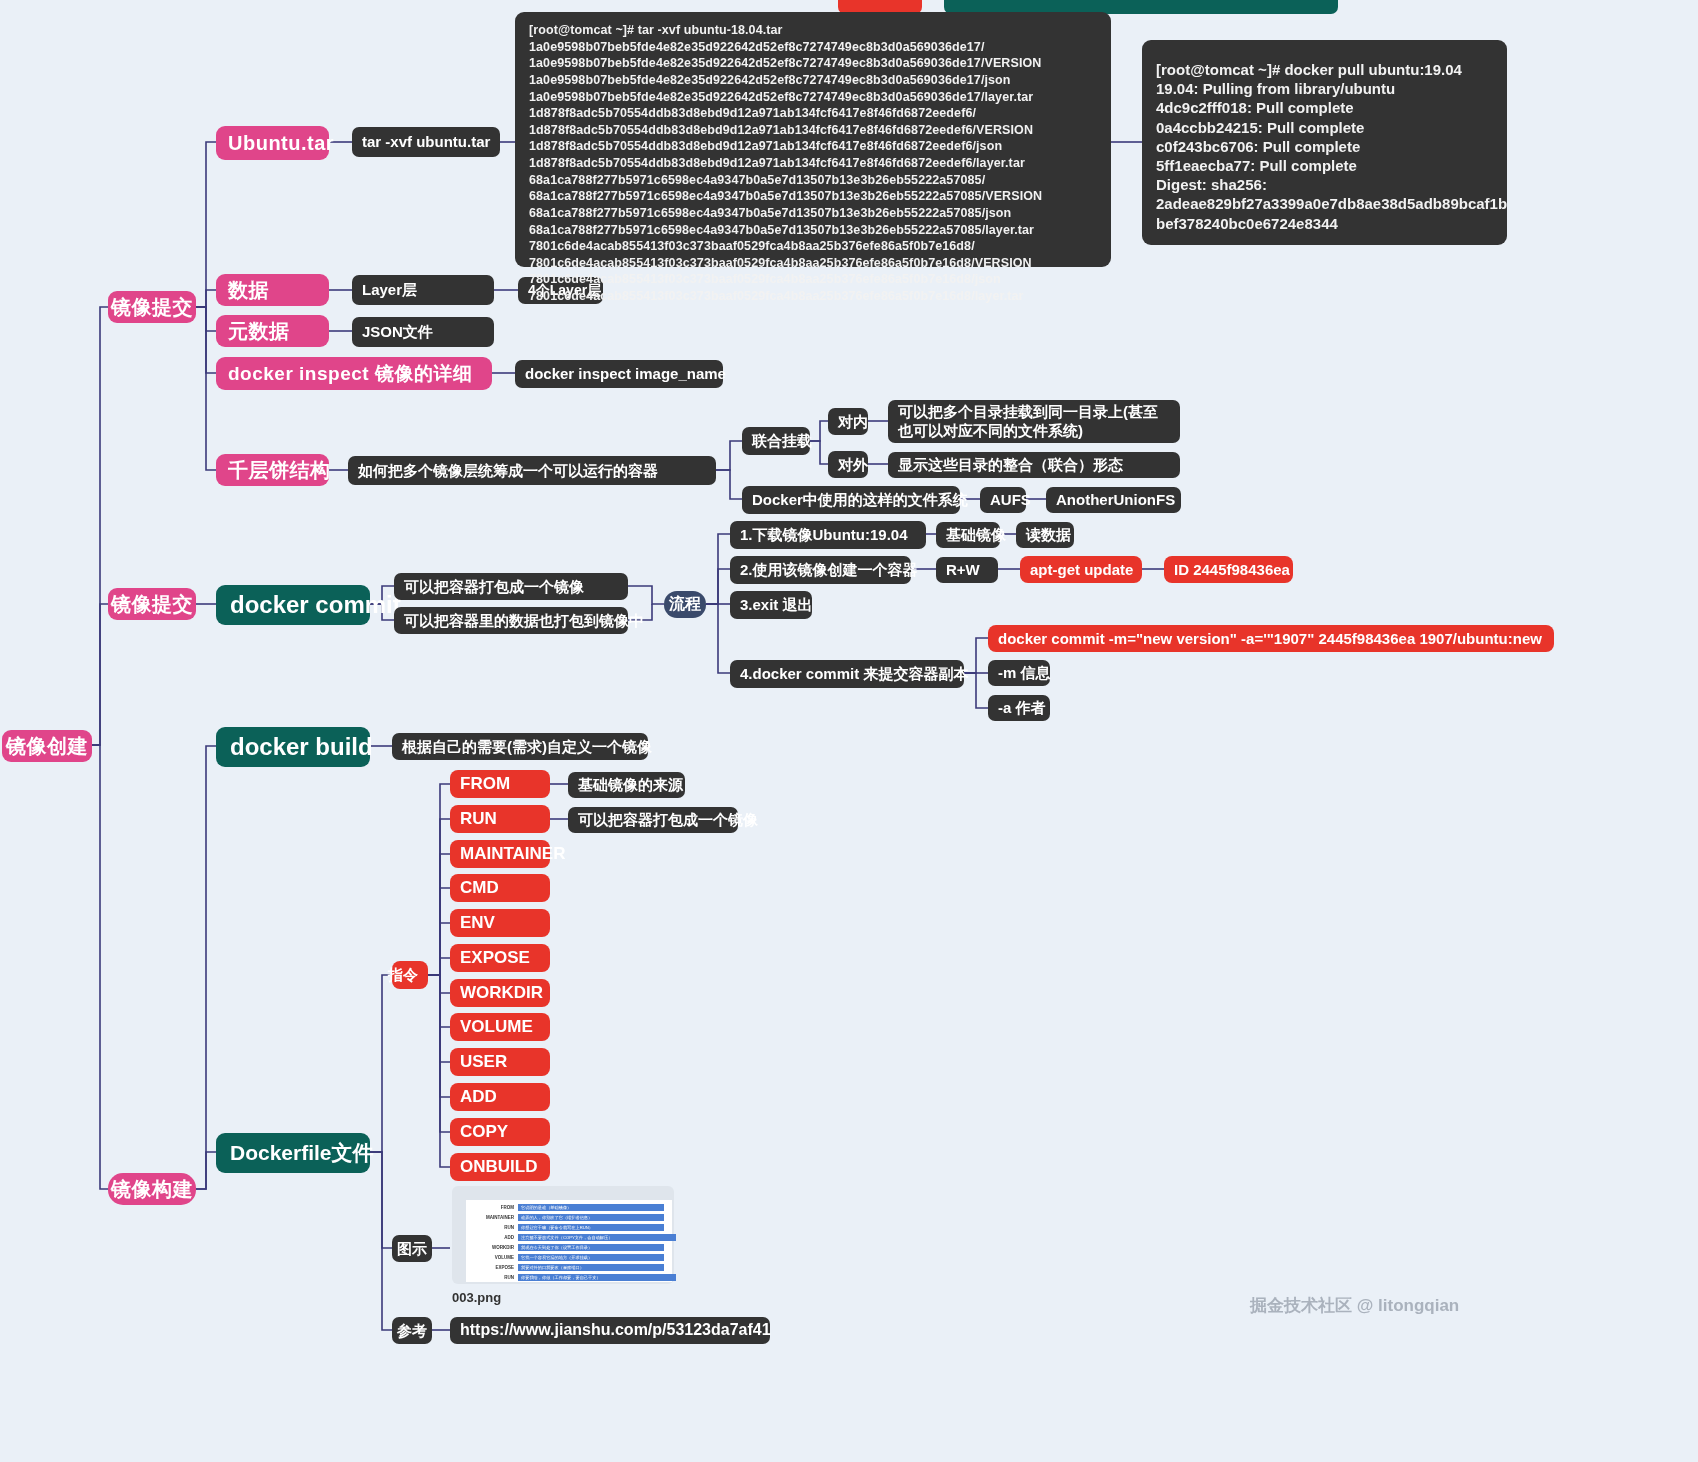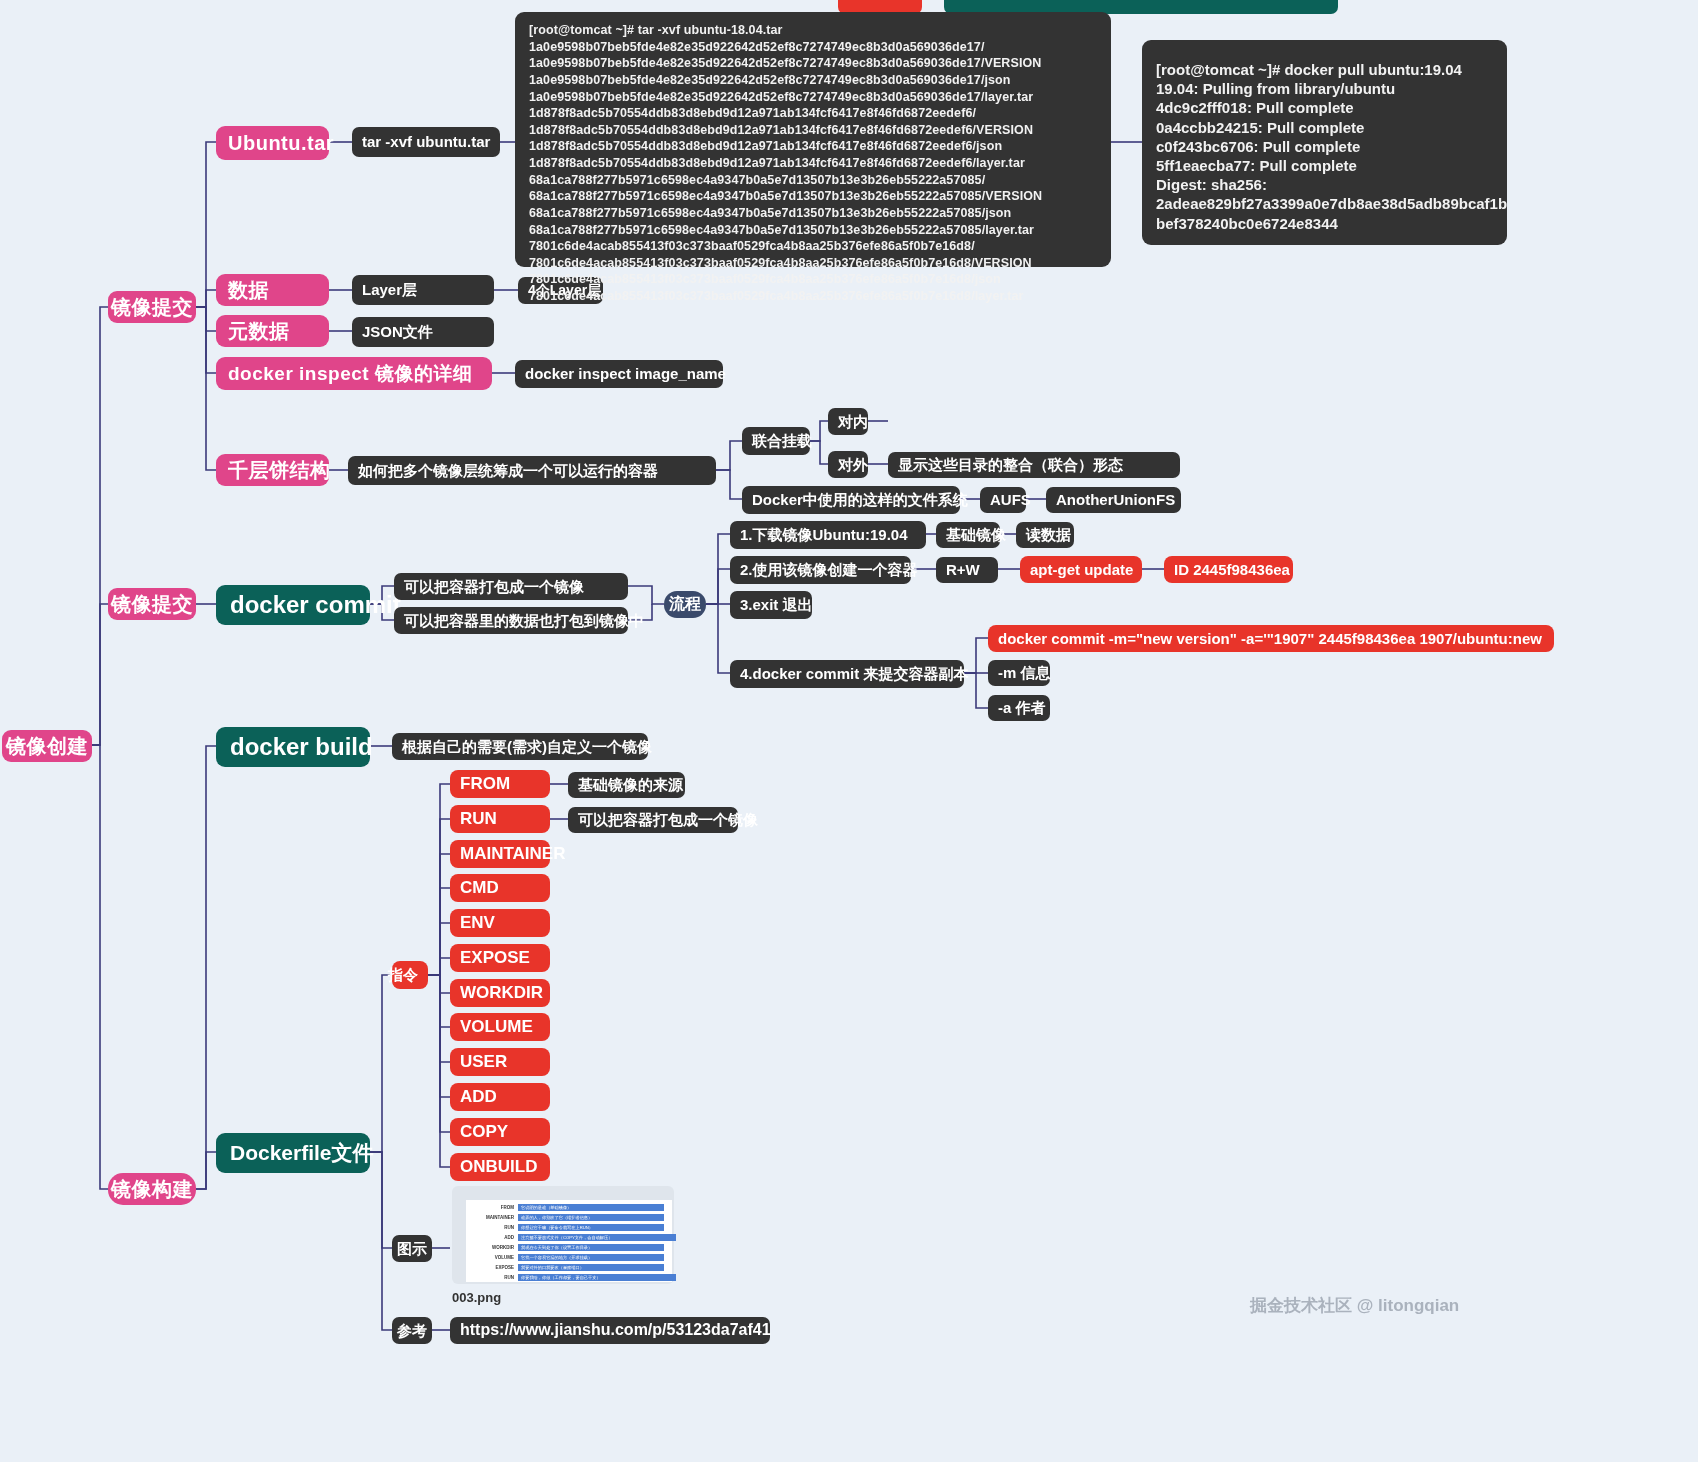--- a/index.html
+++ b/index.html
@@ -201,20 +201,23 @@
   <div class="node dark" style="left:348px;top:456px;width:368px;height:29px;">
     <span>如何把多个镜像层统筹成一个可以运行的容器</span>
   </div>
 
   <div class="node dark" style="left:742px;top:427px;width:68px;height:28px;">
     <span>联合挂载</span>
   </div>
   <div class="node dark" style="left:828px;top:408px;width:40px;height:27px;">
     <span>对内</span>
   </div>
+  <div class="node dark wrap2" style="left:888px;top:400px;width:292px;height:43px;white-space:normal;line-height:1.25;">
+    <span>可以把多个目录挂载到同一目录上(甚至也可以对应不同的文件系统)</span>
+  </div>
   <div class="node dark" style="left:828px;top:451px;width:40px;height:27px;">
     <span>对外</span>
   </div>
   <div class="node dark" style="left:888px;top:452px;width:292px;height:26px;">
     <span>显示这些目录的整合（联合）形态</span>
   </div>
 
   <div class="node dark" style="left:742px;top:486px;width:218px;height:28px;">
     <span>Docker中使用的这样的文件系统</span>
   </div>

